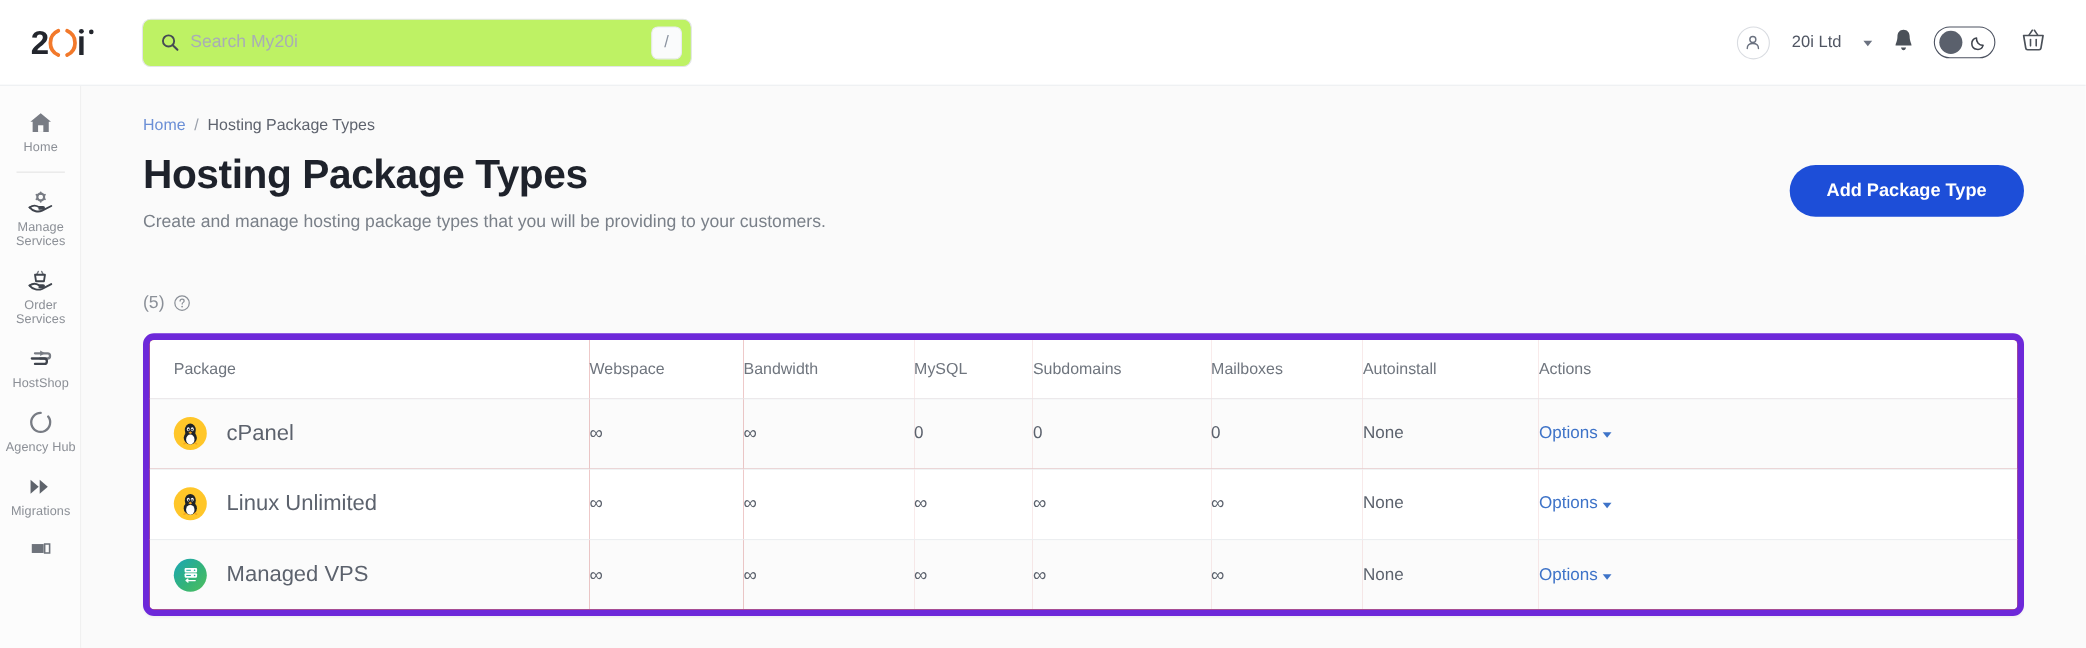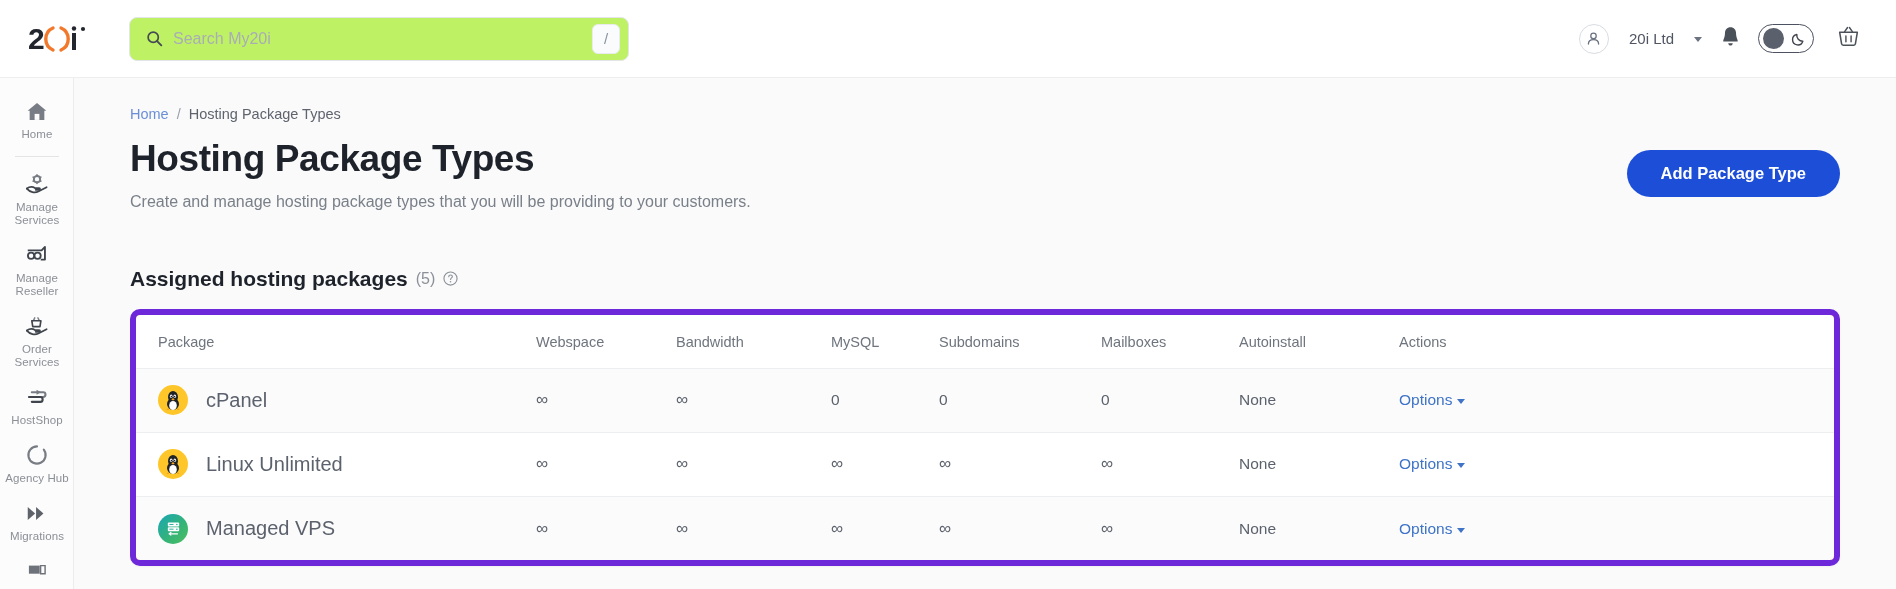--- a/index.html
+++ b/index.html
@@ -424,30 +424,20 @@
       <svg width="24" height="23" viewBox="0 0 26 24" aria-hidden="true">
         <circle cx="13" cy="6.2" r="3.4" stroke="#787c84" stroke-width="2.1" fill="none"></circle>
         <path d="M13 1.6 L13 3.0 M13 9.4 L13 10.8 M8.8 4 L10 4.7 M16 7.7 L17.2 8.4 M8.8 8.4 L10 7.7 M16 4.7 L17.2 4" stroke="#787c84" stroke-width="1.8" stroke-linecap="round"></path>
         <path d="M2 16.4 C5 14.2 8.6 14.4 11.2 16 L15.4 16 C16.6 16 16.6 17.8 15.4 17.8 L11.6 17.8" stroke="#3f444d" stroke-width="1.9" fill="none" stroke-linecap="round"></path>
         <path d="M2 16.4 C5.4 20.4 10.6 21.4 14.4 19.6 L23.4 15" stroke="#3f444d" stroke-width="1.9" fill="none" stroke-linecap="round"></path>
       </svg>
     </span>
     <span class="nav-label">Manage Services</span>
   </div>
 
-  <div class="nav-item">
-    <span class="nav-icon">
-      <svg width="24" height="22" viewBox="0 0 26 22" aria-hidden="true">
-        <path d="M3 6 L18 6 L21.6 2.2 L21.6 16 L17 16" stroke="#3f444d" stroke-width="2" fill="none" stroke-linejoin="round"></path>
-        <circle cx="6.6" cy="11.8" r="3.4" stroke="#3f444d" stroke-width="2" fill="none"></circle>
-        <circle cx="13.6" cy="11.8" r="3.4" stroke="#3f444d" stroke-width="2" fill="none"></circle>
-      </svg>
-    </span>
-    <span class="nav-label">Manage Reseller</span>
-  </div>
 
   <div class="nav-item">
     <span class="nav-icon">
       <svg width="24" height="23" viewBox="0 0 26 24" aria-hidden="true">
         <path d="M9.2 5.4 L10.6 2.6 M15.4 5.4 L14 2.6" stroke="#787c84" stroke-width="1.5" stroke-linecap="round"></path>
         <path d="M7.4 5.8 L17.2 5.8 L16.2 12.2 L8.4 12.2 Z" stroke="#3f444d" stroke-width="1.8" fill="none" stroke-linejoin="round"></path>
         <path d="M2 16.4 C5 14.2 8.6 14.4 11.2 16 L15.4 16 C16.6 16 16.6 17.8 15.4 17.8 L11.6 17.8" stroke="#3f444d" stroke-width="1.9" fill="none" stroke-linecap="round"></path>
         <path d="M2 16.4 C5.4 20.4 10.6 21.4 14.4 19.6 L23.4 15" stroke="#3f444d" stroke-width="1.9" fill="none" stroke-linecap="round"></path>
       </svg>
     </span>
@@ -505,21 +495,20 @@
 
     <div class="page-head">
       <div>
         <h1 class="page-title">Hosting Package Types</h1>
         <p class="page-subtitle">Create and manage hosting package types that you will be providing to your customers.</p>
       </div>
       <button class="btn-primary">Add Package Type</button>
     </div>
 
     <div class="section-head">
-      <span class="section-title">Assigned hosting packages</span>
       <span class="section-count">(5)</span>
       <span class="help-icon">
         <svg width="15" height="15" viewBox="0 0 16 16" aria-hidden="true">
           <circle cx="8" cy="8" r="7" stroke="#8b9098" stroke-width="1.2" fill="none"></circle>
           <path d="M6.1 6.1 C6.1 4.9 7 4.2 8.1 4.2 C9.2 4.2 10 4.9 10 5.9 C10 7.4 8.1 7.3 8.1 9" stroke="#8b9098" stroke-width="1.2" fill="none" stroke-linecap="round"></path>
           <circle cx="8.05" cy="11.4" r="0.85" fill="#8b9098"></circle>
         </svg>
       </span>
     </div>
 

